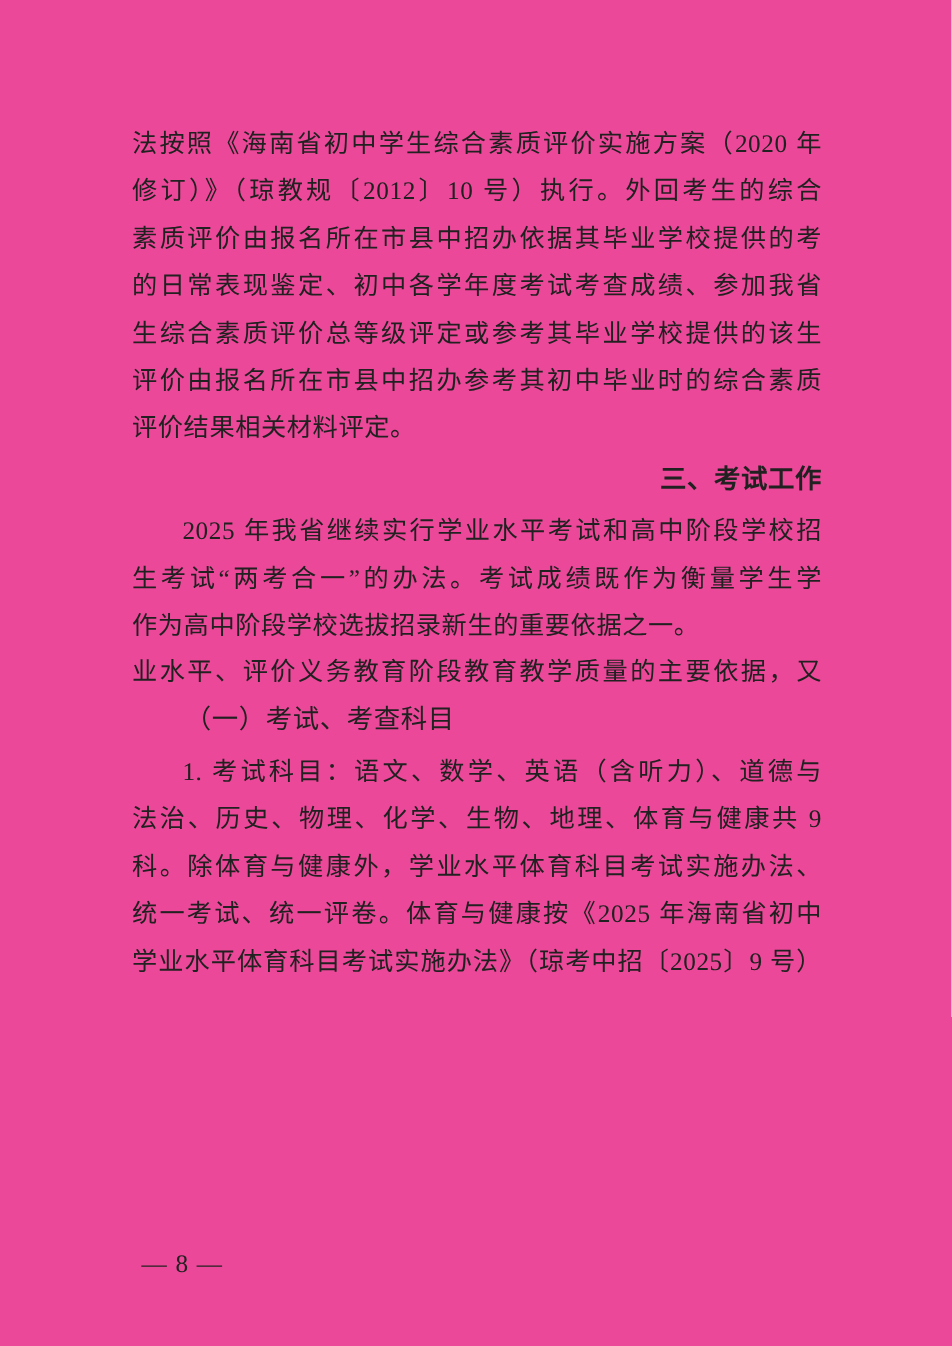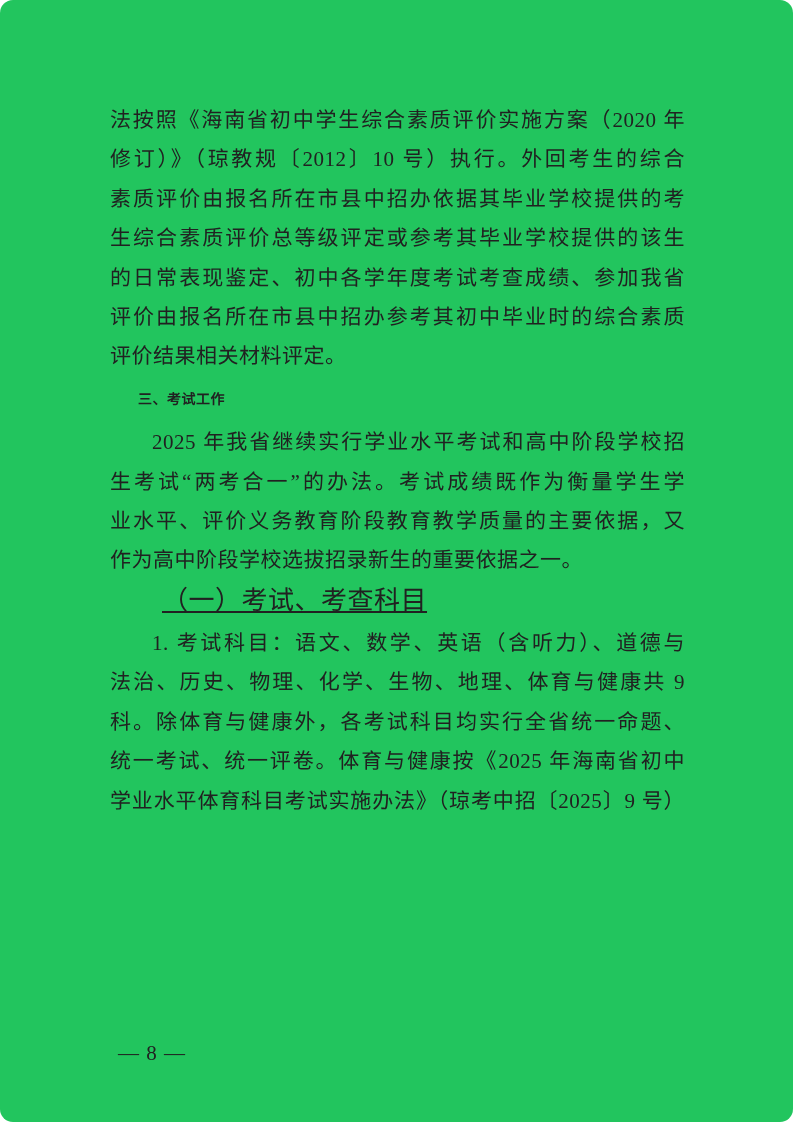--- a/index.html
+++ b/index.html
@@ -36,26 +36,26 @@
     overflow: hidden;
     color: inherit;
     letter-spacing: 0.5px;
   }
   .block.body .line {
     font-family: "Liberation Serif", serif;
   }
   .block.heading-hei .line {
     font-family: "Liberation Sans", sans-serif;
     font-weight: bold;
-    font-size: 14px;
+    font-size: 22px;
+    text-align: right;
   }
   .block.heading-kai .line {
     font-family: "DejaVu Serif", serif;
-    font-size: 26px;
-    text-decoration: underline;
+    font-size: 22px;
   }
   .line.just {
     text-align: justify;
     text-align-last: justify;
   }
   .line.indent {
     text-indent: 2em;
   }
   .footer {
     position: absolute;
@@ -63,45 +63,45 @@
     top: 1040px;
     font-family: "Liberation Serif", serif;
     font-size: 21px;
     line-height: 26px;
     letter-spacing: 1px;
   }
 </style>
 </head>
 <body>
 
-<div class="page" style="background: #22c55e; color: rgb(33, 33, 33); border-radius: 13px;">
+<div class="page" style="background: #ec4899; color: rgb(33, 33, 33);">
   <div class="content">
       <div class="block body">
         <div class="line just">法按照《海南省初中学生综合素质评价实施方案（2020 年</div>
         <div class="line just">修订）》（琼教规〔2012〕10 号）执行。外回考生的综合</div>
         <div class="line just">素质评价由报名所在市县中招办依据其毕业学校提供的考</div>
+        <div class="line just">的日常表现鉴定、初中各学年度考试考查成绩、参加我省</div>
         <div class="line just">生综合素质评价总等级评定或参考其毕业学校提供的该生</div>
-        <div class="line just">的日常表现鉴定、初中各学年度考试考查成绩、参加我省</div>
         <div class="line just">评价由报名所在市县中招办参考其初中毕业时的综合素质</div>
         <div class="line">评价结果相关材料评定。</div>
       </div>
       <div class="block heading-hei">
         <div class="line indent">三、考试工作</div>
       </div>
       <div class="block body">
         <div class="line just indent">2025 年我省继续实行学业水平考试和高中阶段学校招</div>
         <div class="line just">生考试“两考合一”的办法。考试成绩既作为衡量学生学</div>
+        <div class="line">作为高中阶段学校选拔招录新生的重要依据之一。</div>
         <div class="line just">业水平、评价义务教育阶段教育教学质量的主要依据，又</div>
-        <div class="line">作为高中阶段学校选拔招录新生的重要依据之一。</div>
       </div>
       <div class="block heading-kai">
         <div class="line indent">（一）考试、考查科目</div>
       </div>
       <div class="block body">
         <div class="line just indent">1. 考试科目：语文、数学、英语（含听力）、道德与</div>
         <div class="line just">法治、历史、物理、化学、生物、地理、体育与健康共 9</div>
-        <div class="line just">科。除体育与健康外，各考试科目均实行全省统一命题、</div>
+        <div class="line just">科。除体育与健康外，学业水平体育科目考试实施办法、</div>
         <div class="line just">统一考试、统一评卷。体育与健康按《2025 年海南省初中</div>
         <div class="line just">学业水平体育科目考试实施办法》（琼考中招〔2025〕9 号）</div>
       </div>
     </div>
   <div class="footer">— 8 —</div>
 </div>
 
 </body></html>

